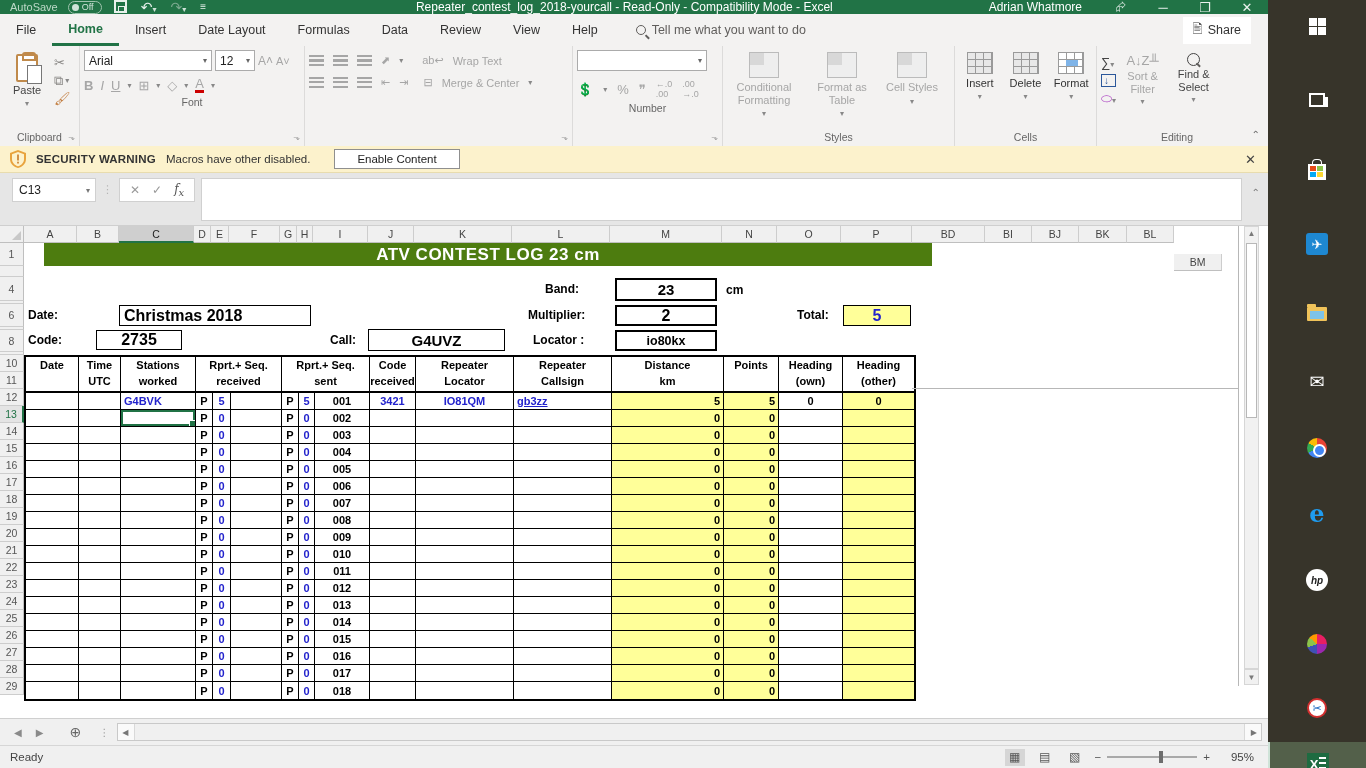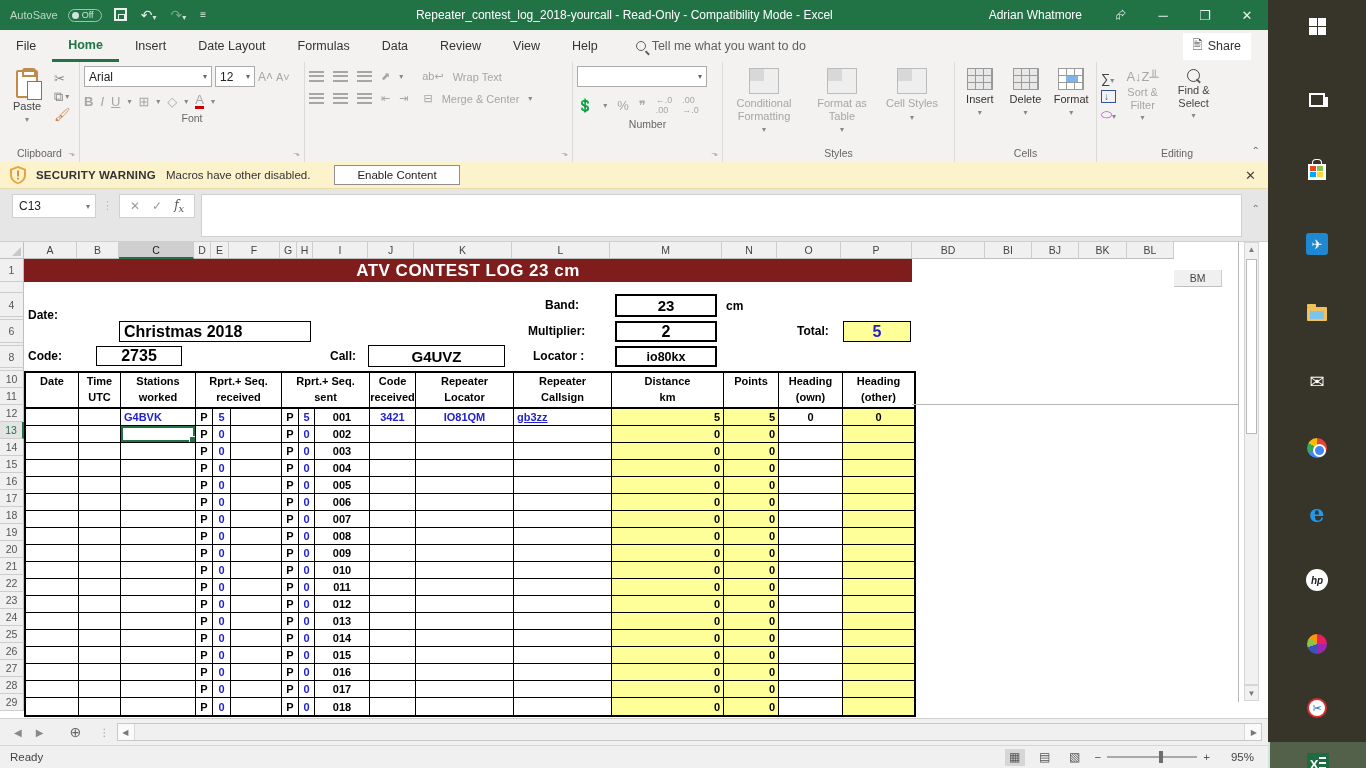--- a/index.html
+++ b/index.html
@@ -1,21 +1,21 @@
 <!DOCTYPE html>
 <html><head>
 <meta charset="utf-8">
 <style>
   * { margin:0; padding:0; box-sizing:border-box; }
   html,body { width:1366px; height:768px; overflow:hidden; font-family:"Liberation Sans", sans-serif; background:#000; }
   #screen { width:1366px; height:768px; display:flex; }
   #excel { width:1268px; height:768px; display:flex; flex-direction:column; background:#fff; }
 
   
-  .titlebar { height:30px; background:#217346; color:#fff; display:flex; align-items:center; font-size:12px; flex:0 0 auto; }
+  .titlebar { height:14px; background:#217346; color:#fff; display:flex; font-size:12px; flex:0 0 auto; }
   .tb-left { display:flex; align-items:center; gap:10px; padding-left:10px; width:260px; }
   .autosave-label { color:#bcd8c7; font-size:11px; }
   .autosave-pill { width:34px; height:13px; border:1px solid #9fc4ae; border-radius:7px; display:flex; align-items:center; gap:3px; padding:0 3px; }
   .autosave-dot { width:7px; height:7px; background:#cfe3d8; border-radius:50%; }
   .autosave-off { font-size:9px; color:#cfe3d8; }
   .qat-btn { color:#e8f1ec; font-size:14px; line-height:1; padding:0 2px; }
   .qat-btn.dim { color:#7ba98f; }
   .qat-caret { font-size:8px; color:#cfe3d8; }
   .tb-title { flex:1; text-align:center; font-size:12px; color:#fff; white-space:nowrap; overflow:hidden; }
   .tb-right { display:flex; align-items:center; gap:0; }
@@ -467,27 +467,27 @@
           <div class="gut" style="height: 17px;">22</div>
           <div class="gut" style="height: 17px;">23</div>
           <div class="gut" style="height: 17px;">24</div>
           <div class="gut" style="height: 17px;">25</div>
           <div class="gut" style="height: 17px;">26</div>
           <div class="gut" style="height: 17px;">27</div>
           <div class="gut" style="height: 17px;">28</div>
           <div class="gut" style="height: 17px;">29</div>
         </div>
 
-      <div class="title-row" id="sheet-title" style="background: #7f1d1d;">ATV CONTEST LOG 23 cm</div>
+      <div class="title-row" id="sheet-title" style="background: #4d7c0f; margin-left: 20px;">ATV CONTEST LOG 23 cm</div>
 
       <span class="flabel" style="left:545px; top:56px;">Band:</span>
       <div class="fbox" style="left:615px; top:52px; width:102px; height:23px; font-size:15px;">23</div>
       <span class="flabel" style="left:726px; top:57px;">cm</span>
 
-      <span class="flabel" style="left:28px; top:66px;">Date:</span>
+      <span class="flabel" style="left:28px; top:82px;">Date:</span>
       <div class="fbox" style="left:119px; top:79px; width:192px; height:21px; justify-content:flex-start; padding-left:4px; border-width:1.5px;">Christmas 2018</div>
       <span class="flabel" style="left:528px; top:82px;">Multiplier:</span>
       <div class="fbox" style="left:615px; top:79px; width:102px; height:21px;">2</div>
       <span class="flabel" style="left:797px; top:82px;">Total:</span>
       <div class="fbox" style="left:843px; top:79px; width:68px; height:21px; background:#ffff99; color:#2222cc; border-width:1.5px;">5</div>
 
       <span class="flabel" style="left:28px; top:107px;">Code:</span>
       <div class="fbox" style="left:96px; top:104px; width:86px; height:20px; border-width:1.5px;">2735</div>
       <span class="flabel" style="left:330px; top:107px;">Call:</span>
       <div class="fbox" style="left:368px; top:103px; width:137px; height:22px; font-size:15px; border-width:1.5px;">G4UVZ</div>

